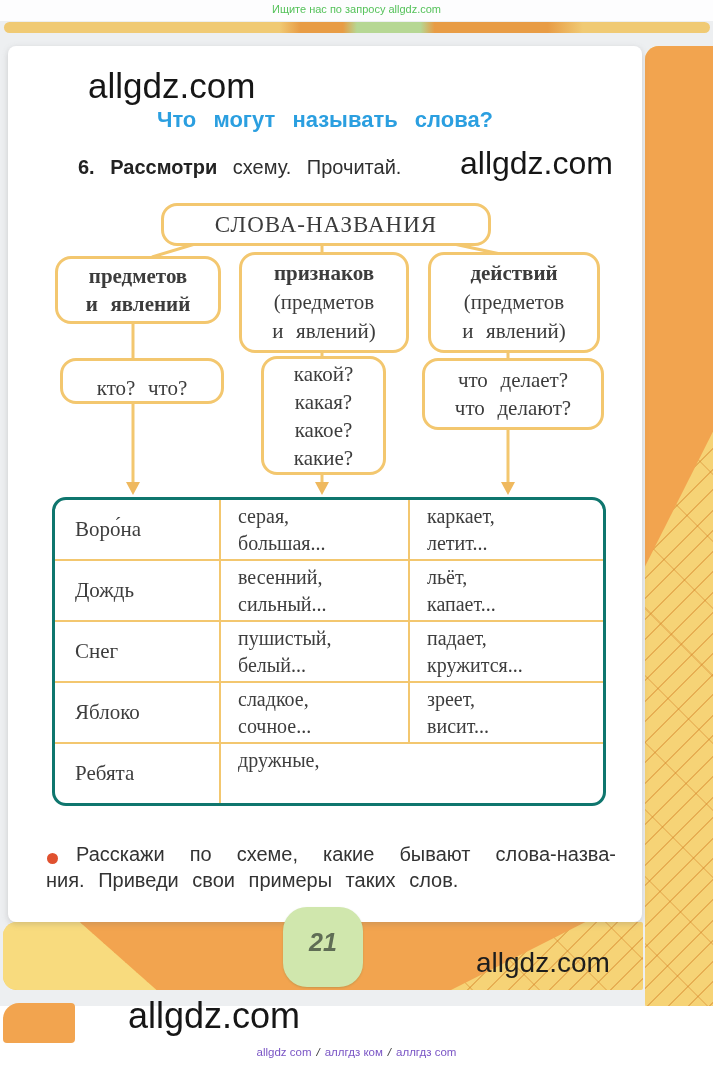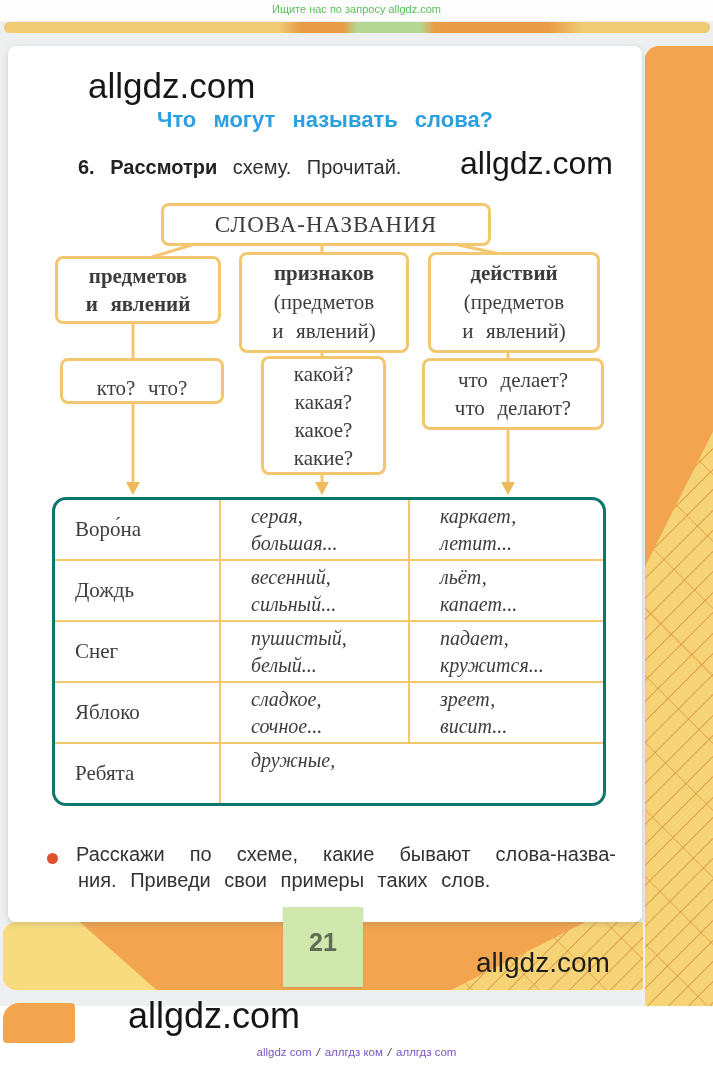--- a/index.html
+++ b/index.html
@@ -33,21 +33,21 @@
   .wm2{left:460px;top:145px;font-size:32px;}
   .wm3{left:476px;top:947px;font-size:28px;color:#1d1d1d;}
   .wm4{left:128px;top:995px;font-size:36px;}
 
   
   .page-title{position:absolute;left:8px;top:107px;width:634px;text-align:center;font-size:22px;font-weight:bold;color:#2b9fe0;word-spacing:11px;}
   .exercise-line{position:absolute;left:78px;top:156px;font-size:20px;color:#2f2f2f;word-spacing:10px;}
   .exercise-line .b{font-weight:bold;color:#222;}
 
   
-  .dbox{position:absolute;border:3px solid #f3c76f;border-radius:8px;background:#fff;
+  .dbox{position:absolute;border:3px solid #f3c76f;border-radius:16px;background:#fff;
     font-family:"Liberation Serif","DejaVu Serif",serif;color:#3c3c3c;
     display:flex;flex-direction:column;align-items:center;justify-content:center;text-align:center;word-spacing:.35em;}
   .root-box{left:161px;top:203px;width:324px;height:37px;font-size:23px;letter-spacing:1px;}
   .branch1{left:55px;top:256px;width:160px;height:62px;font-size:21px;line-height:28px;}
   .branch2{left:239px;top:252px;width:164px;height:95px;font-size:21px;line-height:29px;}
   .branch3{left:428px;top:252px;width:166px;height:95px;font-size:21px;line-height:29px;}
   .branch.all .ln{font-weight:bold;}
   .branch.fb .ln:first-child{font-weight:bold;}
   .qbox{font-size:21px;}
   .q1{left:60px;top:358px;width:158px;height:40px;justify-content:flex-end;}
@@ -58,32 +58,32 @@
   .connectors{position:absolute;left:0;top:0;pointer-events:none;}
   .connectors line{stroke:#f3c76f;stroke-width:3;}
   .connectors polygon{fill:#efb95f;}
 
   
   .dtable{position:absolute;left:52px;top:497px;width:548px;border:3px solid #0f766e;border-radius:14px;overflow:hidden;background:#fff;}
   .trow{display:grid;grid-template-columns:164px 189px 189px;height:59px;border-bottom:2.5px solid #f3c76f;}
   .trow:last-child{border-bottom:none;}
   .cell{font-family:"Liberation Serif","DejaVu Serif",serif;color:#3d3d3d;font-size:20px;}
   .cell.c1{display:flex;align-items:center;padding-left:20px;font-size:21px;}
-  .cell.c2,.cell.c3{border-left:2.5px solid #f3c76f;padding:3px 0 0 30px;line-height:27px;font-style:italic;}
+  .cell.c2,.cell.c3{border-left:2.5px solid #f3c76f;padding:3px 0 0 17px;line-height:27px;}
 
   
   .task{position:absolute;left:46px;top:843px;width:570px;font-size:20px;color:#333;}
   .task .l1{padding-left:30px;text-align:justify;text-align-last:justify;word-spacing:4px;}
-  .task .l2{margin-top:3px;word-spacing:8px;margin-left:32px;}
+  .task .l2{margin-top:3px;word-spacing:8px;}
   .bullet-dot{position:absolute;left:47px;top:853px;width:11px;height:11px;border-radius:50%;background:#e0512f;}
 
   
-  .page-badge{position:absolute;left:283px;top:907px;width:80px;height:80px;border-radius:0;background:#d0e7ad;
+  .page-badge{position:absolute;left:283px;top:907px;width:80px;height:80px;border-radius:24px;background:#d0e7ad;
     display:flex;align-items:center;justify-content:center;padding-bottom:10px;box-sizing:border-box;
-    font-size:25px;font-weight:bold;color:#5f6d55;box-shadow:0 1px 2px rgba(90,110,60,.25);}
+    font-size:25px;font-weight:bold;color:#5f6d55;box-shadow:0 1px 2px rgba(90,110,60,.25);font-style:italic;}
 
   
   .footer-links{position:absolute;left:0;top:1046px;width:713px;text-align:center;font-size:11.5px;color:#7a55c5;}
   .footer-links .sep{color:#3a3a3a;font-style:italic;margin:0 5px;}
 </style>
 </head>
 <body>
 
 <div class="screen">
 

